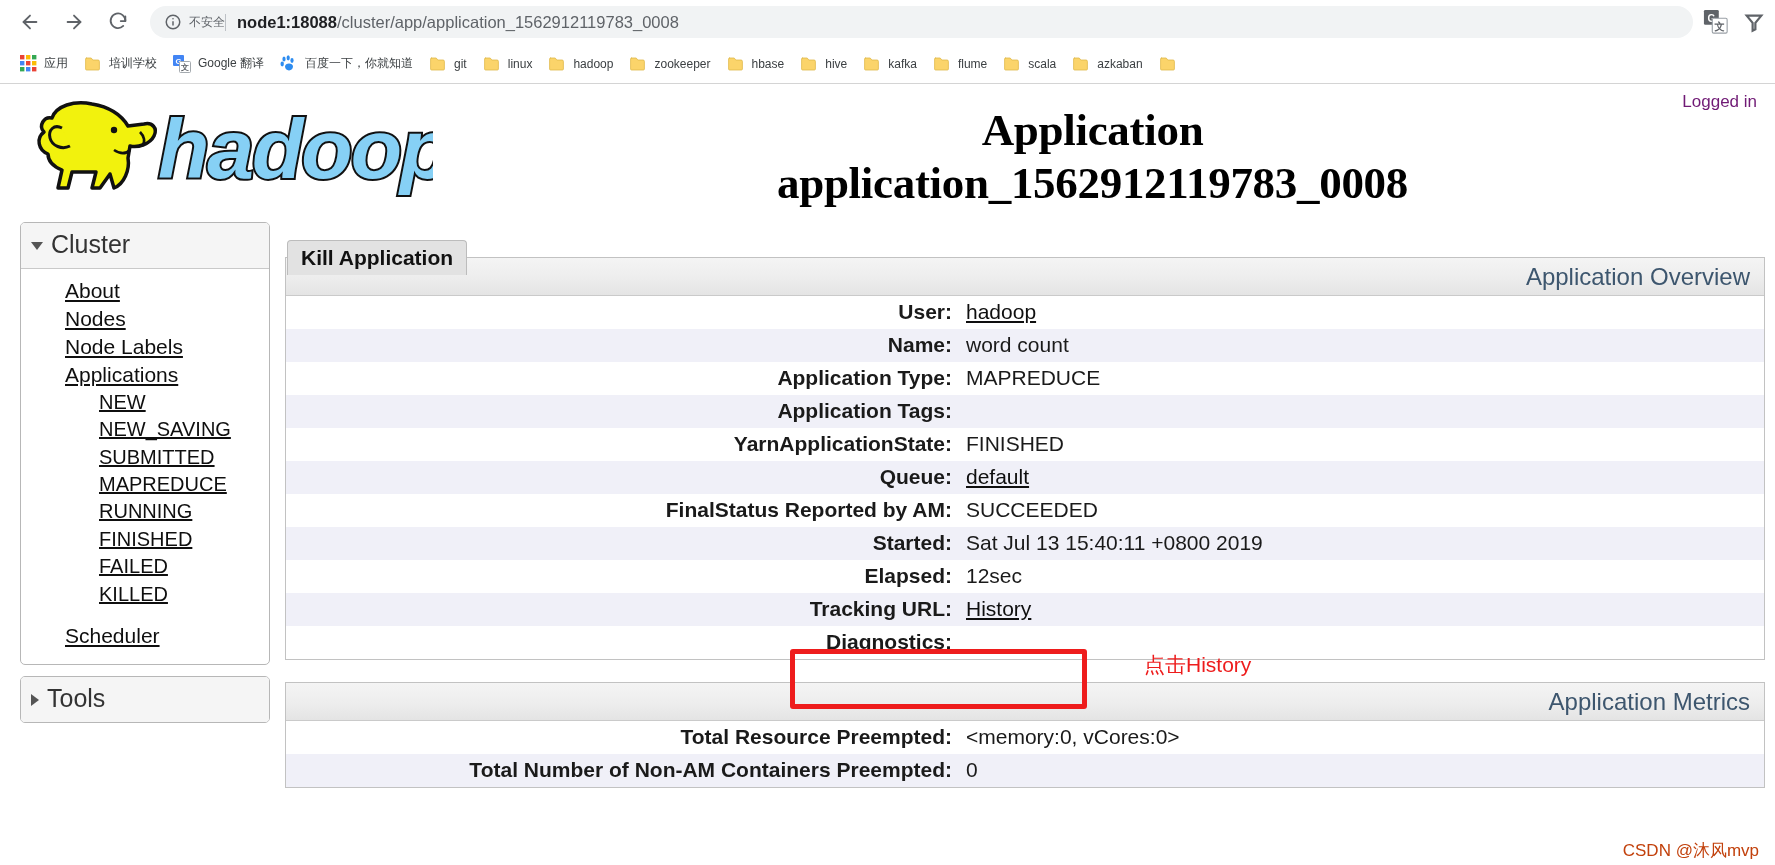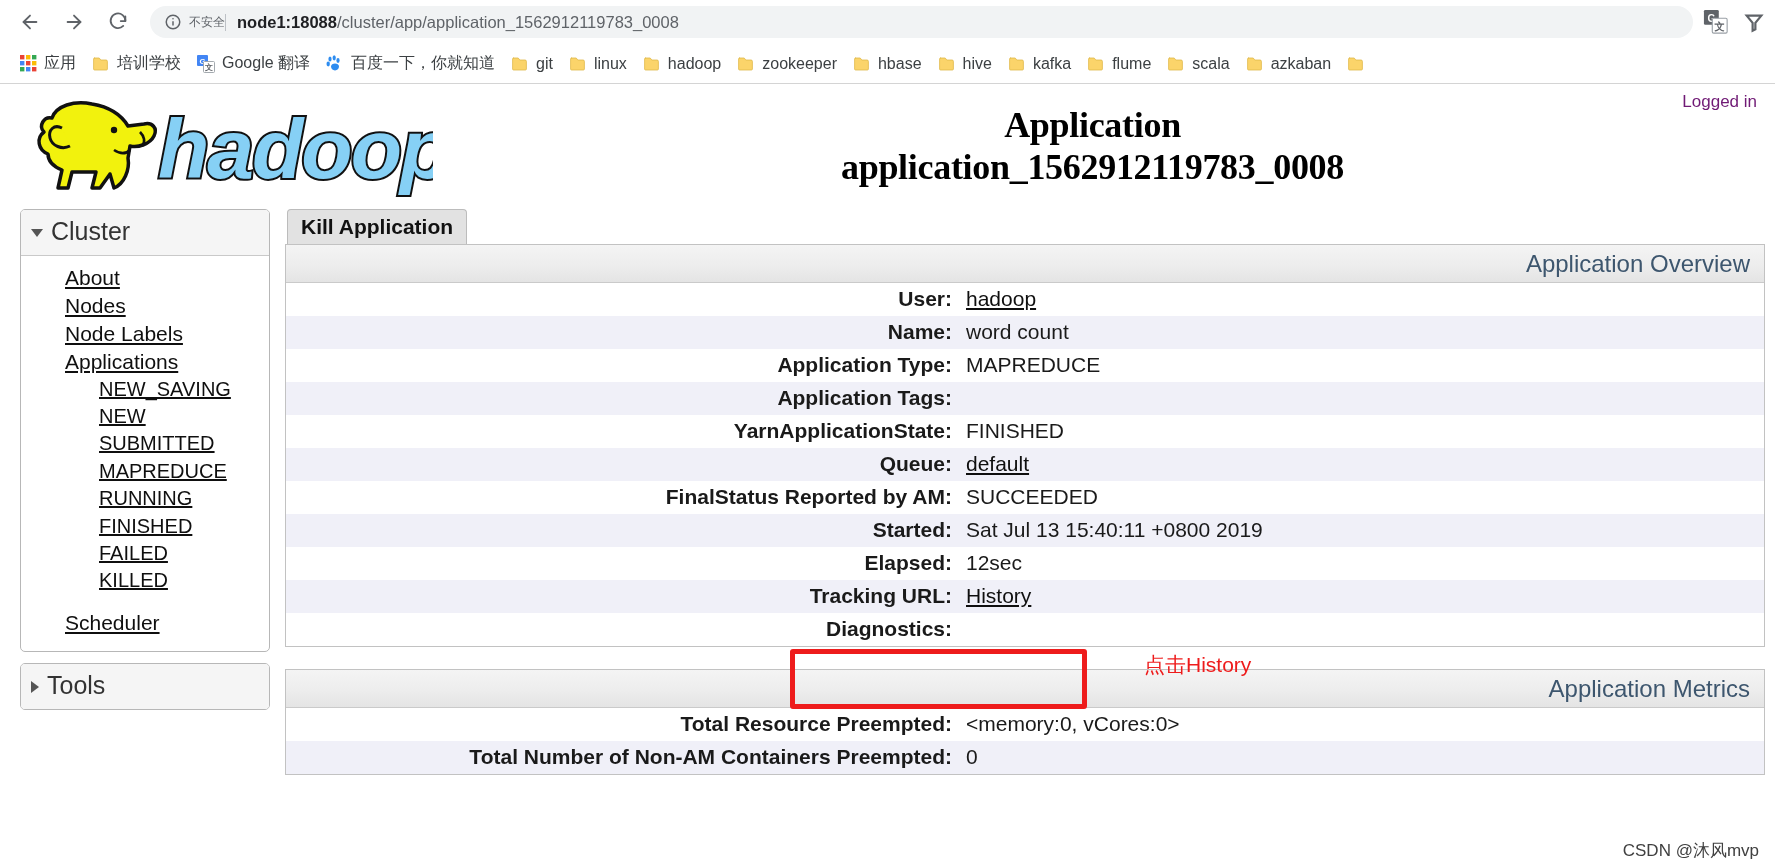--- a/index.html
+++ b/index.html
@@ -92,21 +92,21 @@
   }
   .bm {
     display: flex;
     align-items: center;
     height: 28px;
     padding: 0 8px;
     border-radius: 4px;
     flex: 0 0 auto;
   }
   .bm-label {
-    font-size: 16px;
+    font-size: 12px;
     color: #3c4043;
     margin-left: 7px;
     white-space: nowrap;
   }
   .bm-icon { flex: 0 0 auto; display: block; }
 
   
   #page {
     position: relative;
     width: 1775px;
@@ -130,21 +130,21 @@
   #hadoop-logo { display: block; }
   #title-cell {
     flex: 1 1 auto;
     text-align: center;
     padding-top: 20px;
     padding-right: 60px;
   }
   #title-cell h1 {
     margin: 0;
     font-family: "Liberation Serif", serif;
-    font-size: 36px;
+    font-size: 45px;
     font-weight: bold;
     color: #000000;
     line-height: 1.18;
     letter-spacing: -0.3px;
   }
   #logged-in {
     position: absolute;
     right: 18px;
     top: 8px;
     font-size: 17px;
@@ -222,21 +222,21 @@
     display: inline-block;
     background: #e2e2e2;
     border: 1px solid #bcbcbc;
     border-bottom: none;
     border-radius: 4px 4px 0 0;
     padding: 5px 13px 5px 13px;
     font-size: 21px;
     font-weight: bold;
     color: #111111;
     position: relative;
-    top: 0;
+    top: 18px;
     margin-left: 2px;
   }
   .table-block {
     border: 1px solid #c2c2c2;
     background: #ffffff;
     width: 1480px;
     overflow: hidden;
   }
   .table-caption {
     background: linear-gradient(to bottom, #f4f4f4 0%, #ededed 55%, #e4e4e4 100%);
@@ -292,21 +292,21 @@
     top: 567px;
     font-size: 21px;
     color: #ee1c1c;
     white-space: nowrap;
   }
   #csdn-watermark {
     position: absolute;
     right: 16px;
     bottom: 4px;
     font-size: 17px;
-    color: #404040;
+    color: #c2410c;
     white-space: nowrap;
   }
 </style>
 </head>
 <body>
 
 <div id="browser-chrome">
 
   <div id="toolbar">
     <div class="nav-btn">
@@ -494,22 +494,22 @@
         <div class="panel-head">
           <span class="tri tri-down"></span>
           <span>Cluster</span>
         </div>
         <div class="panel-body" id="cluster-links">
 
         <a class="nav-link">About</a>
             <a class="nav-link">Nodes</a>
             <a class="nav-link">Node Labels</a>
             <a class="nav-link">Applications</a>
+            <a class="nav-link sub">NEW</a>
             <a class="nav-link sub">NEW_SAVING</a>
-            <a class="nav-link sub">NEW</a>
             <a class="nav-link sub">SUBMITTED</a>
             <a class="nav-link sub">MAPREDUCE</a>
             <a class="nav-link sub">RUNNING</a>
             <a class="nav-link sub">FINISHED</a>
             <a class="nav-link sub">FAILED</a>
             <a class="nav-link sub">KILLED</a>
             <div class="nav-gap"></div>
             <a class="nav-link">Scheduler</a>
           </div>
       </div>

